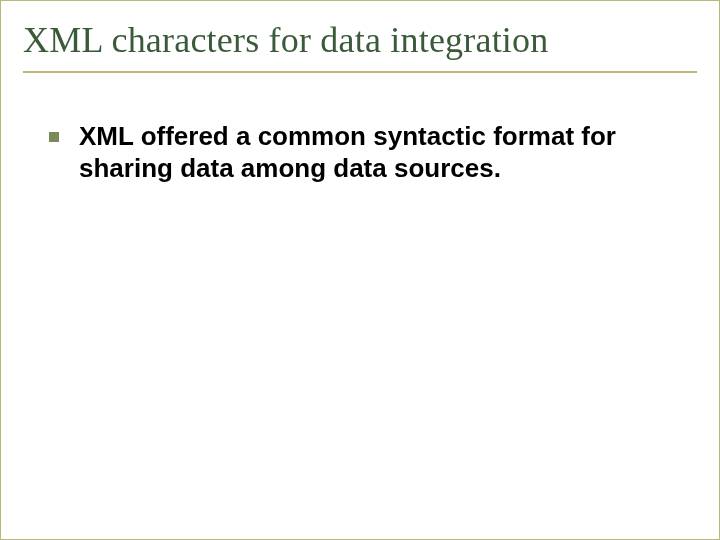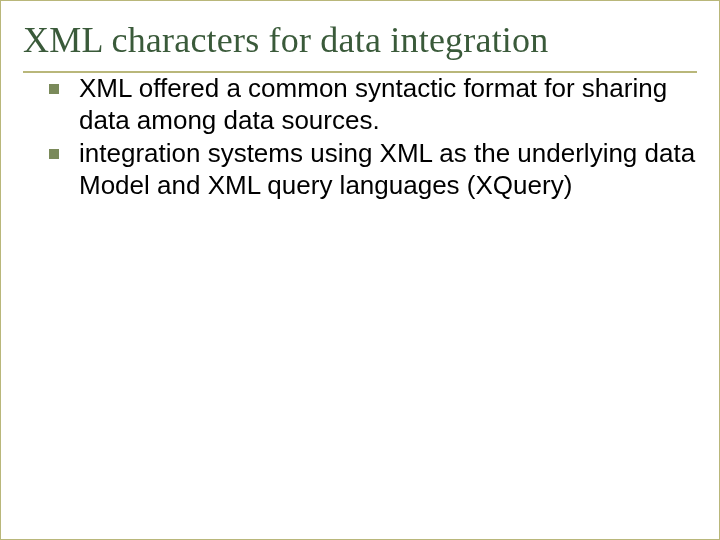--- a/index.html
+++ b/index.html
@@ -13,31 +13,33 @@
   }
   .slide {
     width: 720px;
     height: 540px;
     padding: 18px 22px 22px 22px;
     border: 1px solid #b9b77a;
   }
   .title-wrap {
     padding-bottom: 10px;
     border-bottom: 2px solid #b9b77a;
+    margin-bottom: 48px;
   }
   .title {
     font-family: "Times New Roman", Times, serif;
     font-size: 36px;
     font-weight: 400;
     color: #3a5a3a;
     letter-spacing: 0.2px;
   }
   .bullets {
     list-style: none;
     padding-left: 14px;
+    font-weight: bold;
   }
   .bullets li {
     position: relative;
     padding-left: 42px;
     font-size: 26px;
     line-height: 1.22;
     color: #000;
     margin-bottom: 2px;
   }
   .bullets li::before {
@@ -52,15 +54,14 @@
 </style>
 </head>
 <body>
 
 <div class="slide">
   <div class="title-wrap">
     <h1 class="title">XML characters for data integration</h1>
   </div>
   <ul class="bullets">
     <li>XML offered a common syntactic format for sharing data among data sources.</li>
-    <li>integration systems using XML as the underlying data Model and XML query languages (XQuery)</li>
   </ul>
 </div>
 
 </body></html>

